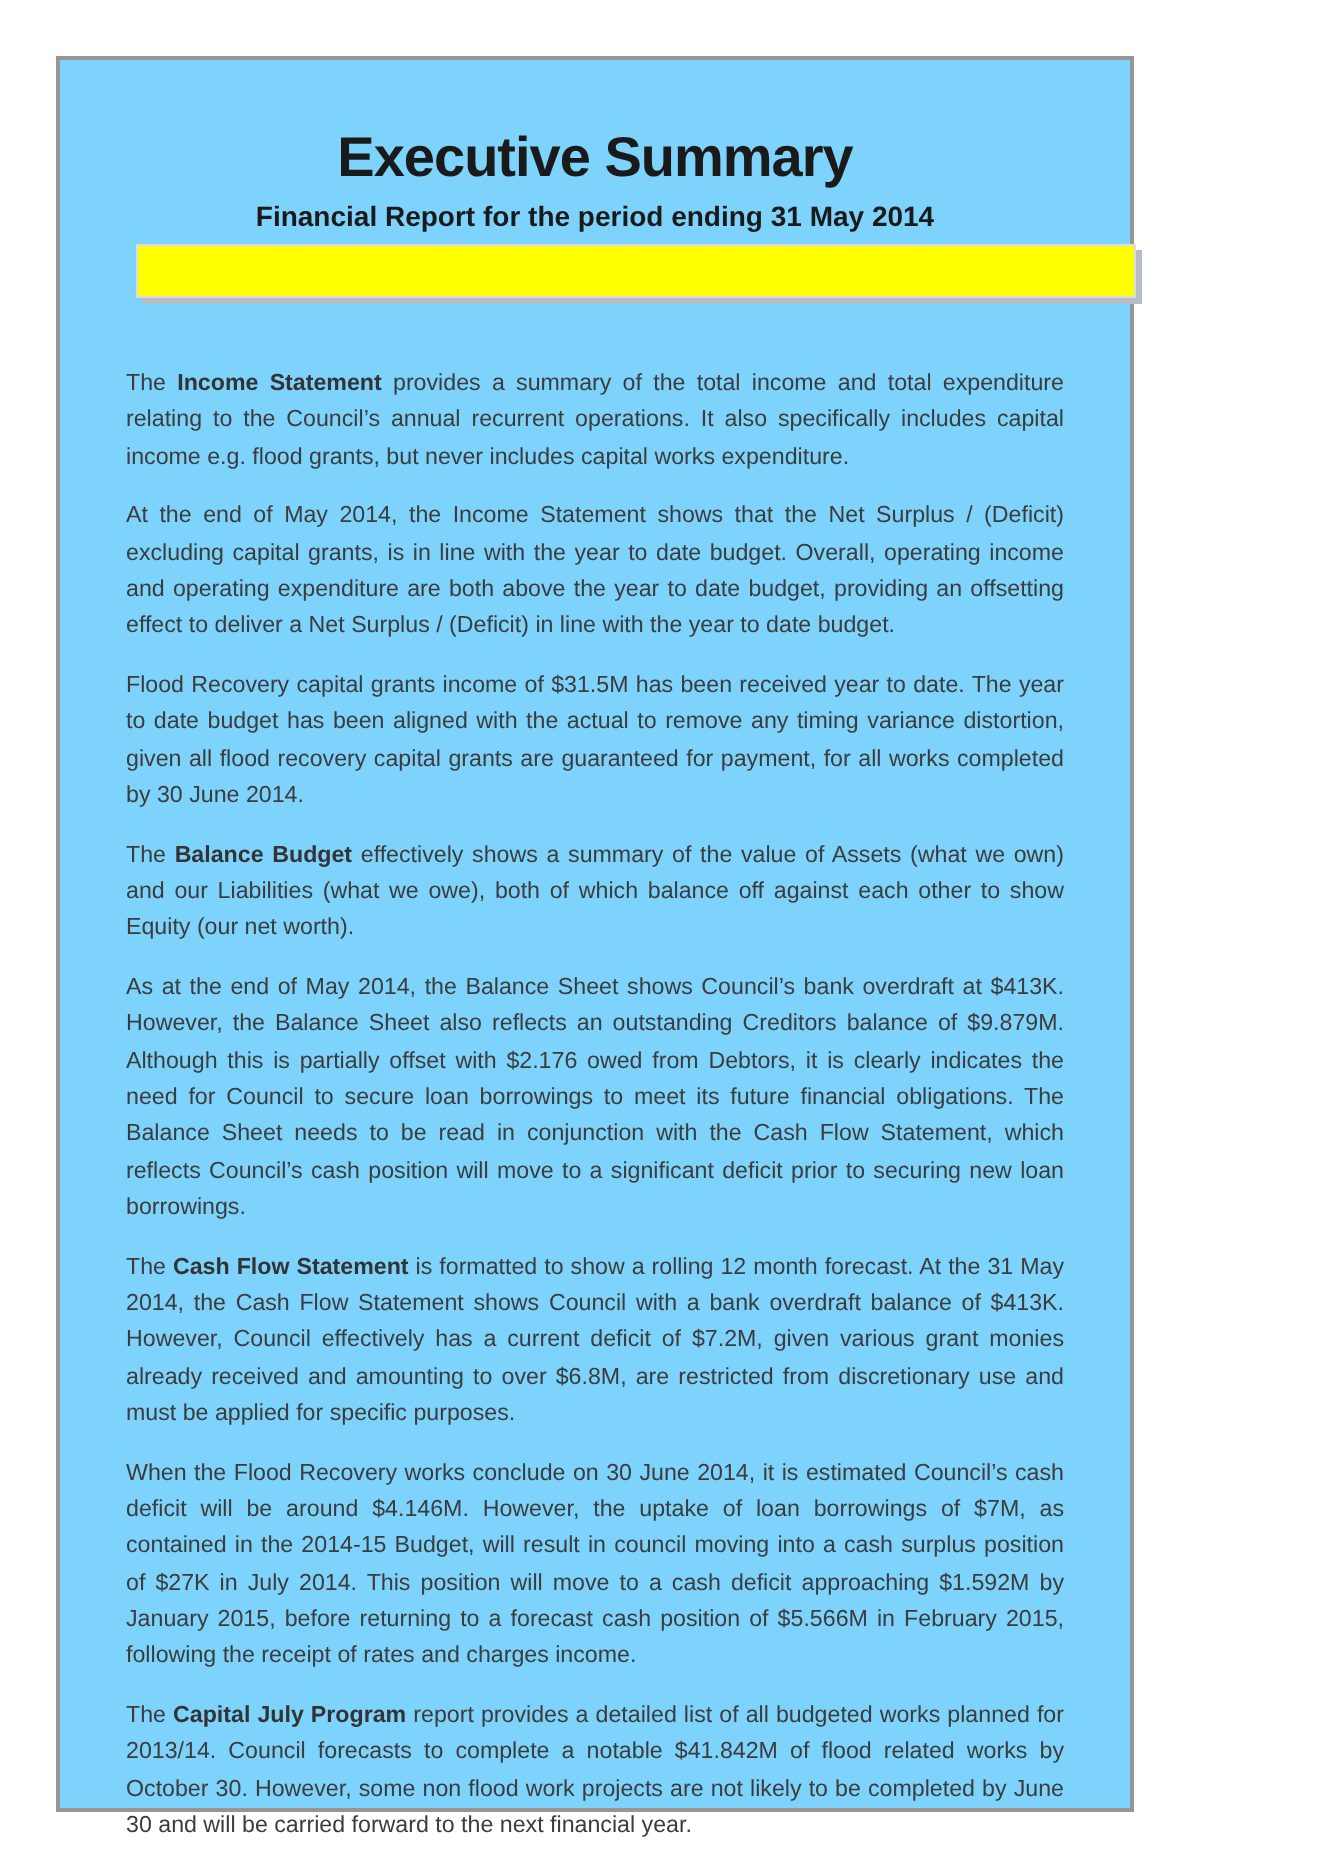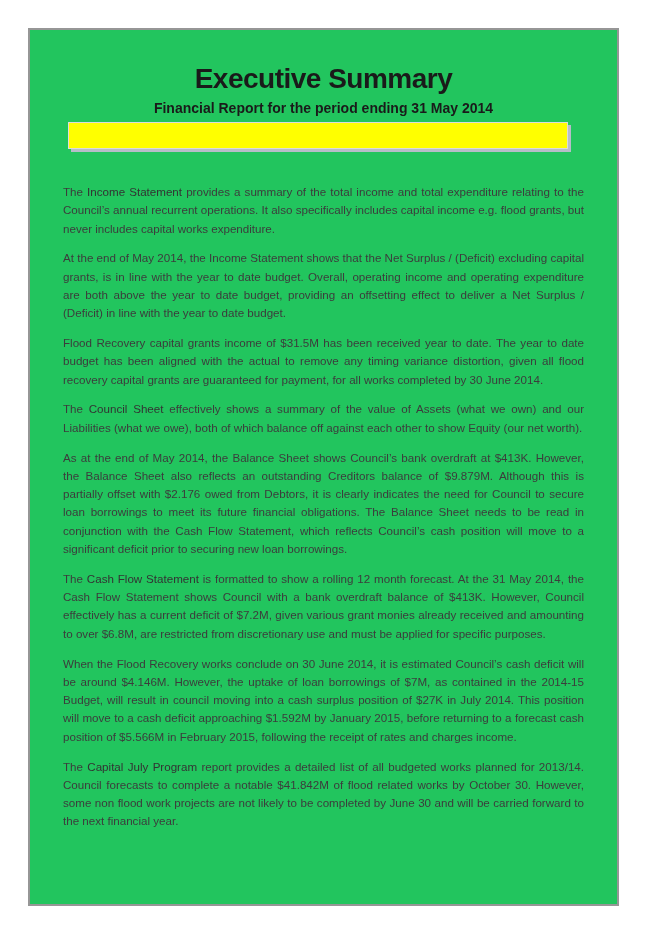--- a/index.html
+++ b/index.html
@@ -6,22 +6,22 @@
   html, body {
     width: 660px; height: 933px;
     background: #ffffff;
     font-family: "Liberation Sans", sans-serif;
   }
   body { position: relative; }
 
   .page {
     position: absolute;
     left: 28px; top: 28px;
-    width: 591px; height: 878px;
-    background: #22c55e;
+    width: 539px; height: 878px;
+    background: #7dd3fc;
     border: 2px solid #969696;
   }
 
   .title {
     margin-top: 33px;
     text-align: center;
     font-size: 28px;
     font-weight: bold;
     color: #1a1a1a;
     letter-spacing: -0.5px;
@@ -49,37 +49,37 @@
     padding: 0 33px;
   }
 
   .para {
     font-size: 11.6px;
     line-height: 18.3px;
     color: #3c3c3c;
     text-align: justify;
     margin-bottom: 11.5px;
   }
-  .para b { font-weight: normal; color: #333333; }
+  .para b { font-weight: bold; color: #333333; }
 </style>
 </head>
 <body>
 
 <div class="page">
 
   <div class="title">Executive Summary</div>
 
   <div class="subtitle">Financial Report for the period ending 31 May 2014</div>
 
   <div class="highlight-bar" style="background-color: rgb(255, 255, 0);"></div>
 
   <div class="content">
     <p class="para"><span>The </span><b>Income Statement</b><span> provides a summary of the total income and total expenditure relating to the Council’s annual recurrent operations. It also specifically includes capital income e.g. flood grants, but never includes capital works expenditure.</span></p>
     <p class="para"><span>At the end of May 2014, the Income Statement shows that the Net Surplus / (Deficit) excluding capital grants, is in line with the year to date budget.  Overall, operating income and operating expenditure are both above the year to date budget, providing an offsetting effect to deliver a Net Surplus / (Deficit) in line with the year to date budget.</span></p>
     <p class="para"><span>Flood Recovery capital grants income of $31.5M has been received year to date. The year to date budget has been aligned with the actual to remove any timing variance distortion, given all flood recovery capital grants are guaranteed for payment, for all works completed by 30 June 2014.</span></p>
-    <p class="para"><span>The </span><b>Council Sheet</b><span> effectively shows a summary of the value of Assets (what we own) and our Liabilities (what we owe), both of which balance off against each other to show Equity (our net worth).</span></p>
+    <p class="para"><span>The </span><b>Balance Budget</b><span> effectively shows a summary of the value of Assets (what we own) and our Liabilities (what we owe), both of which balance off against each other to show Equity (our net worth).</span></p>
     <p class="para"><span>As at the end of May 2014, the Balance Sheet shows Council’s bank overdraft at $413K. However, the Balance Sheet also reflects an outstanding Creditors balance of $9.879M. Although this is partially offset with $2.176 owed from Debtors, it is clearly indicates the need for Council to secure loan borrowings to meet its future financial obligations. The Balance Sheet needs to be read in conjunction with the Cash Flow Statement, which reflects Council’s cash position will move to a significant deficit prior to securing new loan borrowings.</span></p>
     <p class="para"><span>The </span><b>Cash Flow Statement</b><span> is formatted to show a rolling 12 month forecast. At the 31 May 2014, the Cash Flow Statement shows Council with a bank overdraft balance of $413K. However, Council effectively has a current deficit of $7.2M, given various grant monies already received and amounting to over $6.8M, are restricted from discretionary use and must be applied for specific purposes.</span></p>
     <p class="para"><span>When the Flood Recovery works conclude on 30 June 2014, it is estimated Council’s cash deficit will be around $4.146M. However, the uptake of loan borrowings of $7M, as contained in the 2014-15 Budget, will result in council moving into a cash surplus position of $27K in July 2014. This position will move to a cash deficit approaching $1.592M by January 2015, before returning to a forecast cash position of $5.566M in February 2015, following the receipt of rates and charges income.</span></p>
     <p class="para"><span>The </span><b>Capital July Program</b><span> report provides a detailed list of all budgeted works planned for 2013/14. Council forecasts to complete a notable $41.842M of flood related works by October 30. However, some non flood work projects are not likely to be completed by June 30 and will be carried forward to the next financial year.</span></p>
   </div>
 
 </div>
 
 </body></html>

